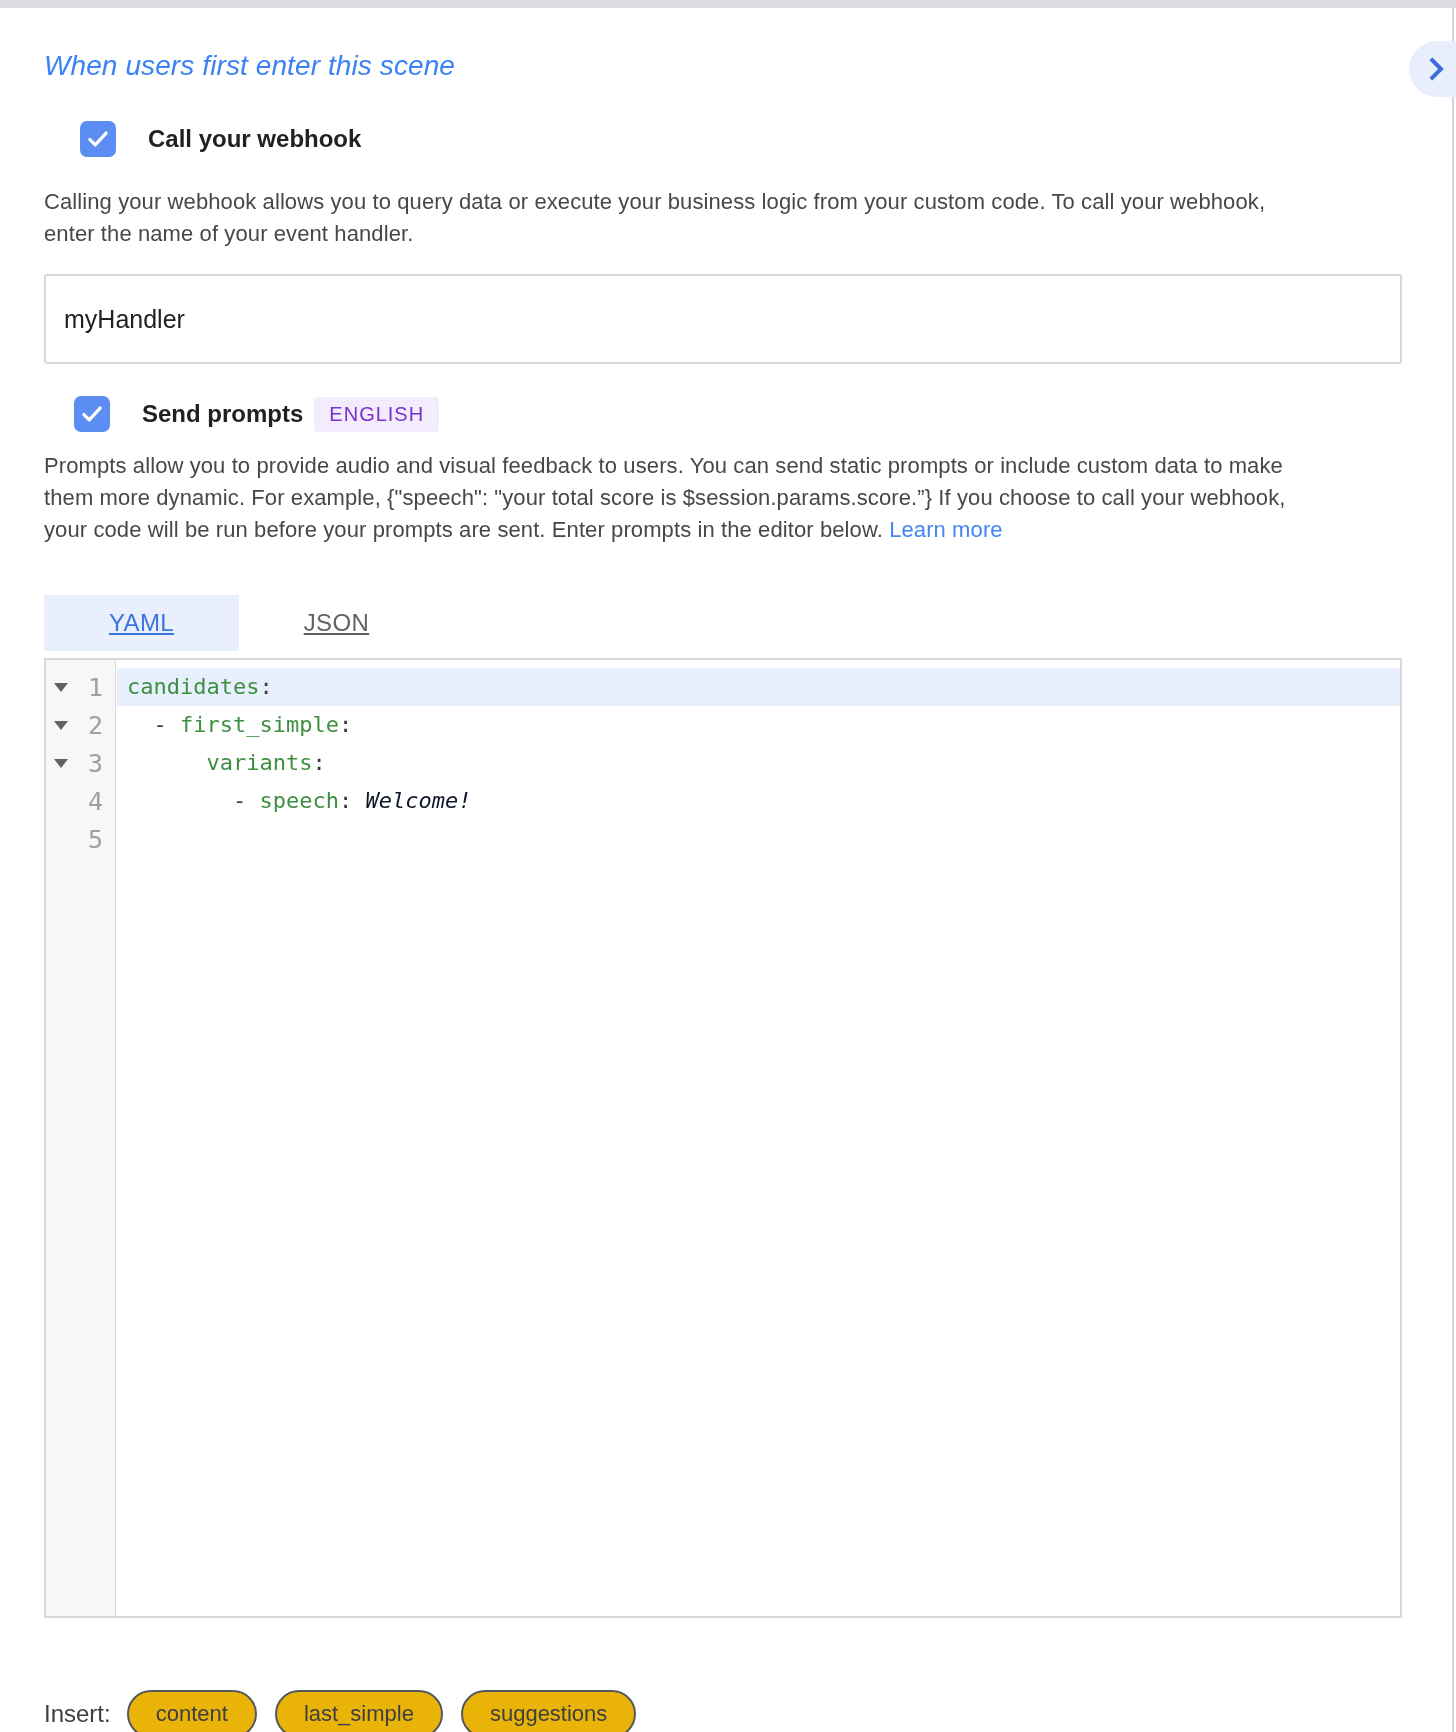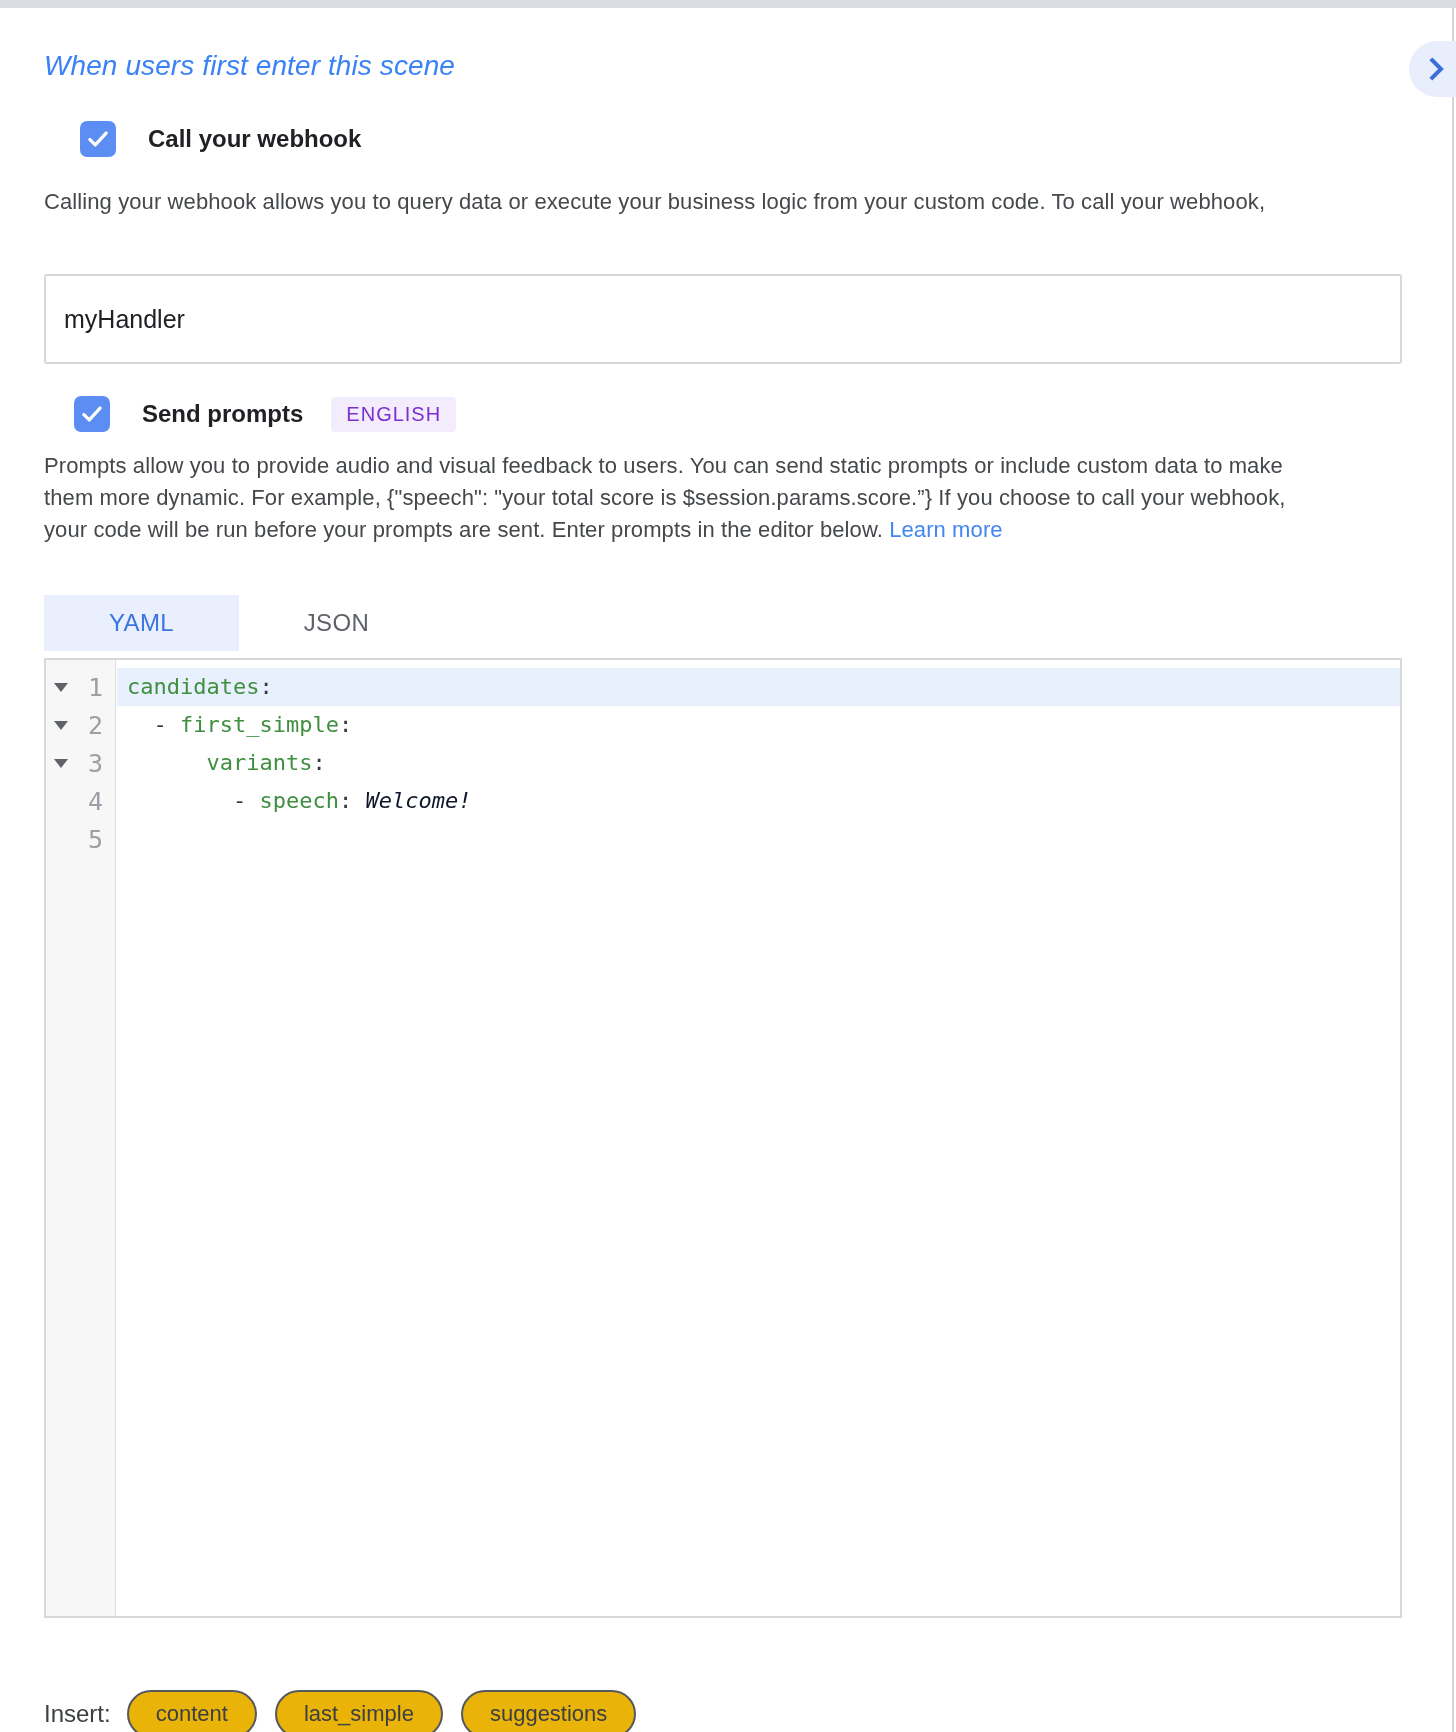--- a/index.html
+++ b/index.html
@@ -16,37 +16,37 @@
 
   .page-title { position:absolute; left:44px; top:50px; font-size:28px; font-weight:400;
     color:#3b82f6; letter-spacing:0.1px;font-style:italic; }
 
   .check-row { position:absolute; left:44px; display:flex; align-items:center; }
   .row-webhook { top:121px;margin-left:36px; }
   .row-prompts { top:396px;padding-left:30px; }
   .checkbox { width:36px; height:36px; border-radius:7px; background:#5c8df2; flex:0 0 auto;
     display:flex; align-items:center; justify-content:center; cursor:pointer; }
   .check-label { margin-left:32px; font-size:24px; font-weight:700; color:#202124; }
-  .lang-badge { margin-left:28px; background:#f3ecfc; color:#7b2fd0; font-size:20px;
+  .lang-badge { margin-left:11px; background:#f3ecfc; color:#7b2fd0; font-size:20px;
     font-weight:500; letter-spacing:1px; padding:6px 15px; border-radius:4px; }
 
   .para { position:absolute; left:44px; width:1330px; font-size:22px; line-height:32px;
     color:#45484b; letter-spacing:0.1px; }
   .para-webhook { top:186px; }
   .para-prompts { top:450px; }
   .learn-more { color:#4285f4; text-decoration:none; cursor:pointer; }
 
   .handler-input { position:absolute; left:44px; top:274px; width:1358px; height:90px;
     border:2px solid #d7d7dd; border-radius:3px; padding:0 18px; font-size:25px; color:#202124;
     font-family:"Liberation Sans","DejaVu Sans",sans-serif; background:#fff; outline:none; }
 
   .tabs { position:absolute; left:44px; top:595px; display:flex; }
   .tab { width:195px; height:56px; display:flex; align-items:center; justify-content:center;
     font-size:24px; font-weight:500; letter-spacing:0.4px; border:none; background:transparent;
-    color:#5f6368; cursor:pointer; font-family:inherit; }
+    color:#5f6368; cursor:pointer; font-family:inherit;text-decoration:underline; }
   .tab.active { background:#e9effc; color:#3b76e0; }
 
   .editor { position:absolute; left:44px; top:658px; width:1358px; height:960px;
     border:2px solid #d8d8d8; background:#fff; }
   .gutter { position:absolute; left:0; top:0; bottom:0; width:70px; background:#f7f7f7;
     border-right:1px solid #dcdcdc; padding-top:8px; }
   .gutter-row { height:38px; display:flex; align-items:center; }
   .fold { width:0; height:0; margin-left:8px; border-left:7px solid transparent;
     border-right:7px solid transparent; border-top:9px solid #5f6368; visibility:hidden; cursor:pointer; }
   .fold.show { visibility:visible; }
@@ -90,20 +90,21 @@
         <svg width="26" height="26" viewBox="0 0 24 24" fill="none">
           <path d="M4.5 12.5 L9.5 17.5 L19.5 6.5" stroke="#ffffff" stroke-width="3" stroke-linecap="round" stroke-linejoin="round"></path>
         </svg>
       </span>
     </div>
     <span class="check-label">Call your webhook</span>
   </div>
 
   <div class="para para-webhook">
     <div>Calling your webhook allows you to query data or execute your business logic from your custom code. To call your webhook,</div>
+    <div>enter the name of your event handler.</div>
   </div>
 
   <input class="handler-input" type="text" readonly="" value="myHandler" style="">
 
   <div class="check-row row-prompts">
     <div class="checkbox">
       <span style="display:flex;">
         <svg width="26" height="26" viewBox="0 0 24 24" fill="none">
           <path d="M4.5 12.5 L9.5 17.5 L19.5 6.5" stroke="#ffffff" stroke-width="3" stroke-linecap="round" stroke-linejoin="round"></path>
         </svg>

